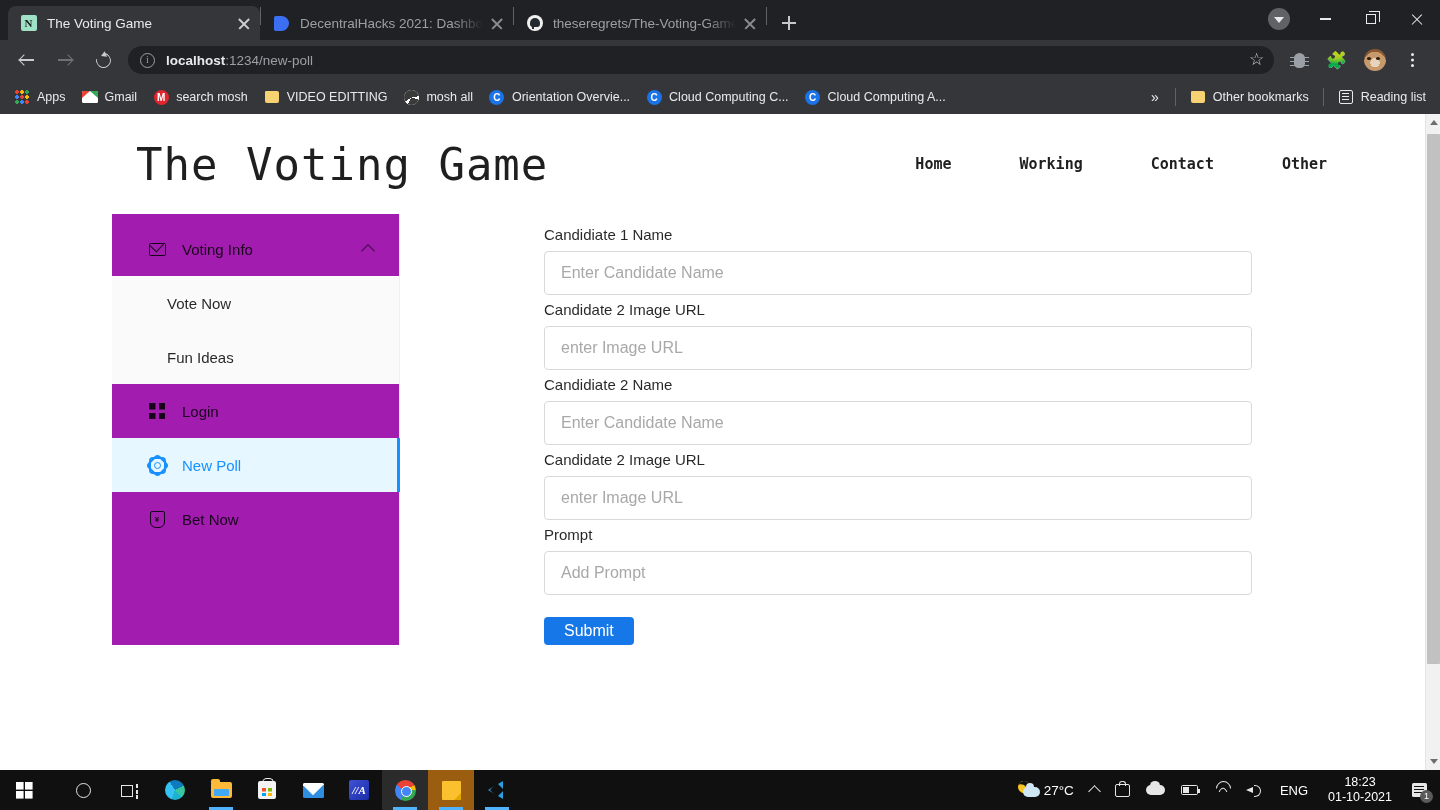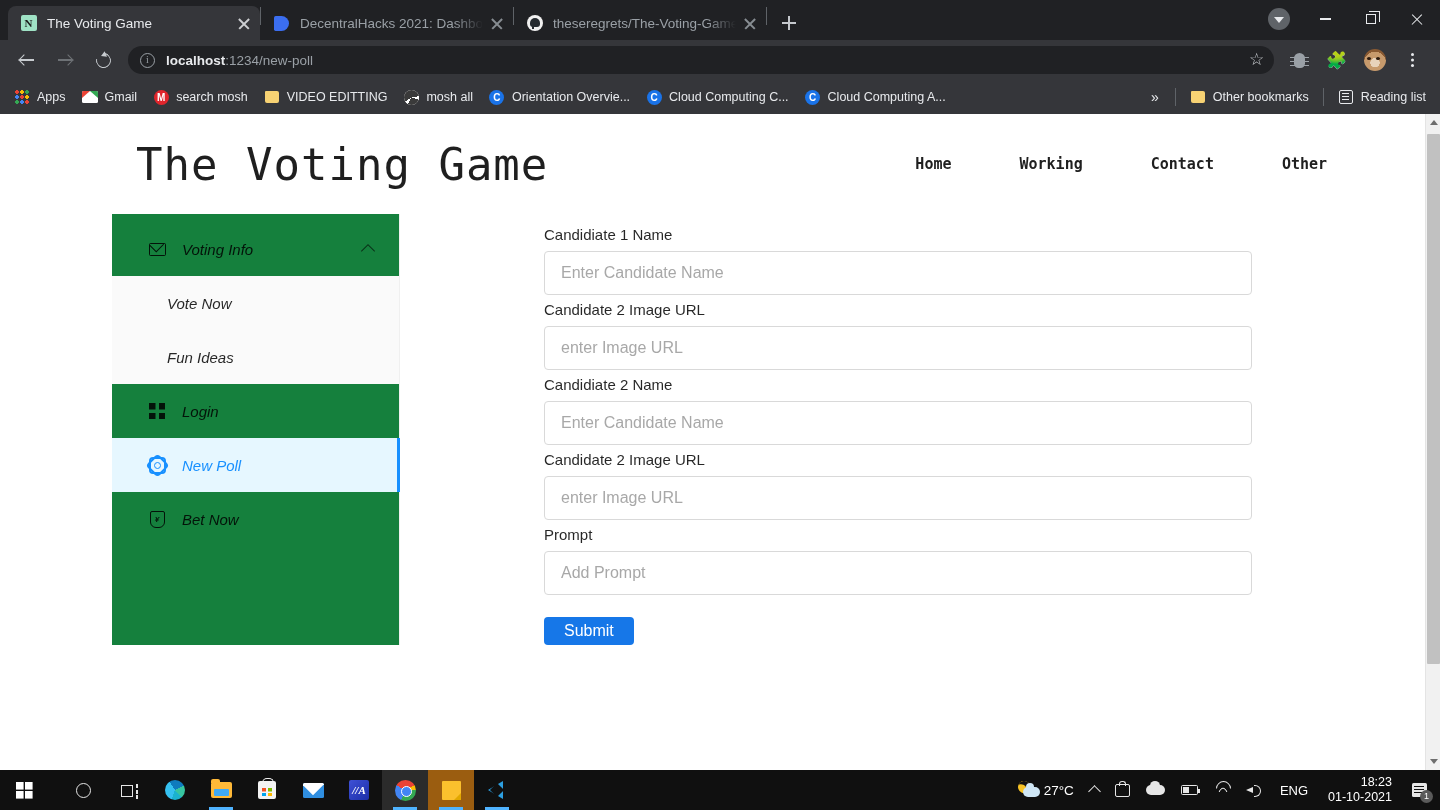--- a/index.html
+++ b/index.html
@@ -263,22 +263,22 @@
     font-size: 15px; font-weight: bold; color: #1f1f1f;
     padding: 0 34px; white-space: nowrap;
   }
 
   .body-wrap { display: flex; }
 
   
   .sidebar {
     width: 288px; margin-left: 112px; flex: 0 0 288px;
     border-right: 1px solid #f0f0f0;
-    background: #15803d; padding-top: 8px;
-    font-size: 15px; color: rgba(0,0,0,.85); font-style: italic;
+    background: #a21caf; padding-top: 8px;
+    font-size: 15px; color: rgba(0,0,0,.85);
   }
   .side-item {
     height: 54px; display: flex; align-items: center;
     padding-left: 36px; gap: 16px; position: relative;
   }
   .side-item .lbl { font-size: 15px; }
   .side-ic { width: 18px; height: 18px; flex: 0 0 18px; display: flex; align-items: center; justify-content: center; }
   .submenu { background: #fafafa; }
   .sub-item {
     height: 54px; display: flex; align-items: center; padding-left: 55px;
@@ -551,21 +551,21 @@
     content: ""; position: absolute; left: 0; top: 3px;
     border-top: 3.5px solid transparent; border-bottom: 3.5px solid transparent;
     border-right: 7px solid #e6e6e6;
   }
   .ic-volume::after {
     content: ""; position: absolute; left: 8px; top: 1.5px; width: 6px; height: 10px;
     border: 1.3px solid #e6e6e6; border-left: none; border-radius: 0 6px 6px 0;
   }
   .lang { font-size: 13px; color: #fff; padding: 0 10px; }
   .clock {
-    font-size: 12.5px; color: #fff; line-height: 15px; text-align: right; padding: 0 10px;
+    font-size: 12.5px; color: #fff; line-height: 15px; text-align: center; padding: 0 10px;
   }
   .notif {
     width: 34px; height: 40px; display: flex; align-items: center; justify-content: center; position: relative;
   }
   .notif-box {
     width: 15px; height: 14px; background: #e6e6e6; border-radius: 1.5px; position: relative;
   }
   .notif-box::after {
     content: ""; position: absolute; left: 2.5px; top: 3px; width: 10px; height: 1.3px; background: #101010;
     box-shadow: 0 3px 0 #101010, 0 6px 0 #101010;

